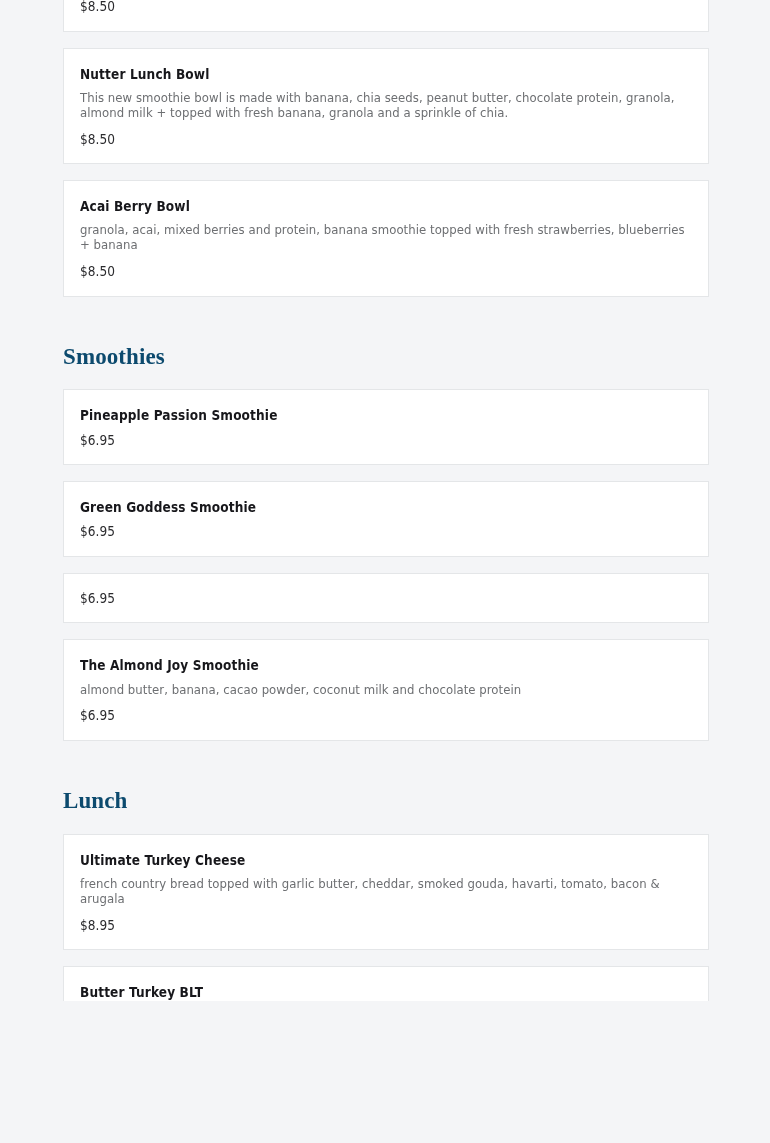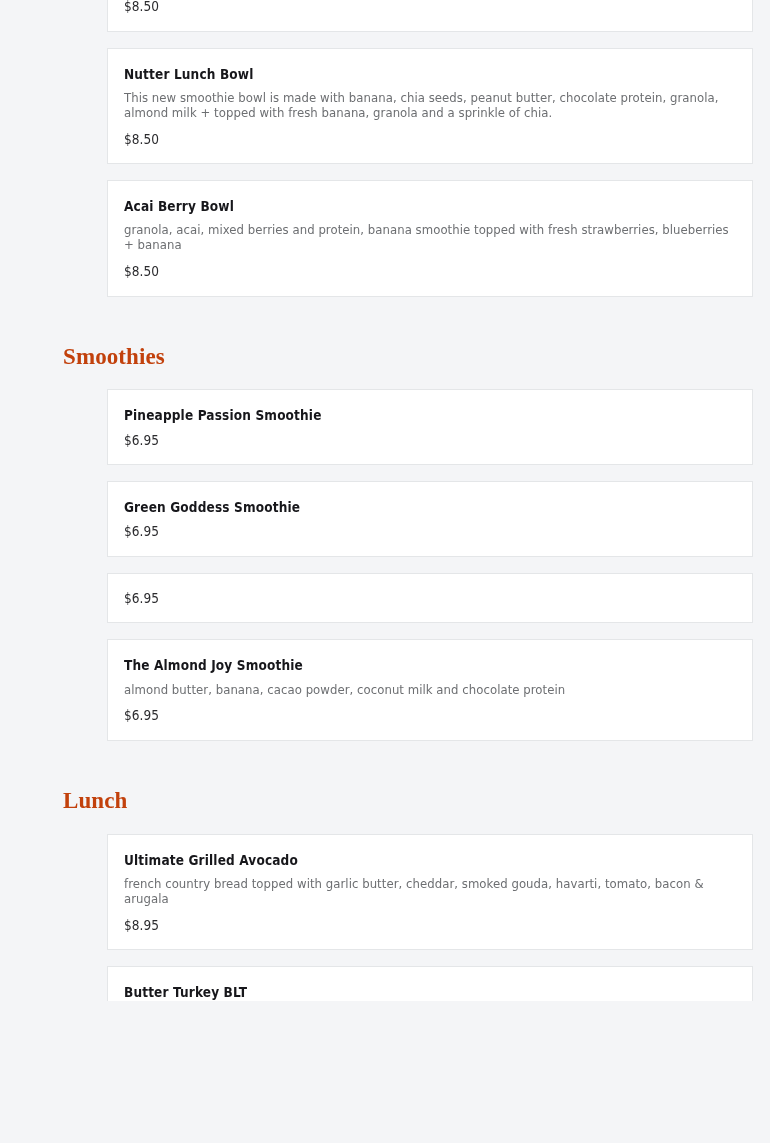--- a/index.html
+++ b/index.html
@@ -28,40 +28,39 @@
   }
 
   
   .section {
     margin: 0;
   }
   .section-heading {
     font-family: "Liberation Serif", "DejaVu Serif", serif;
     font-size: 23px;
     font-weight: 700;
-    color: #c2410c;
+    color: #0c4a6e;
     letter-spacing: 0.1px;
     margin: 0;
     padding: 0 0 0 0;
     line-height: 1.25;
   }
   .section-heading-wrap {
     padding-top: 30px;
     padding-bottom: 18px;
   }
 
   
   .item-card {
     background: #ffffff;
     border: 1px solid #e4e6e8;
     box-sizing: border-box;
     padding: 17px 16px 16px 16px;
     margin-bottom: 16px;
     width: 646px;
-    margin-left: 44px;
   }
   .item-card.clipped-top {
     border-top: none;
     padding-top: 0;
     margin-top: -1px;
   }
   .item-card.clipped-bottom {
     border-bottom: none;
     padding-bottom: 0;
     margin-bottom: 0;
@@ -149,21 +148,21 @@
 
     </div>
 
     <div class="section">
 
       <div class="section-heading-wrap">
         <h2 class="section-heading">Lunch</h2>
       </div>
 
       <div class="item-card">
-        <div class="item-title">Ultimate Grilled Avocado</div>
+        <div class="item-title">Ultimate Turkey Cheese</div>
         <div class="item-desc">french country bread topped with garlic butter, cheddar, smoked gouda, havarti, tomato, bacon &amp; arugala</div>
         <div class="item-price">$8.95</div>
       </div>
 
       <div class="item-card clipped-bottom">
         <div class="item-title">Butter Turkey BLT</div>
       </div>
 
     </div>
 

